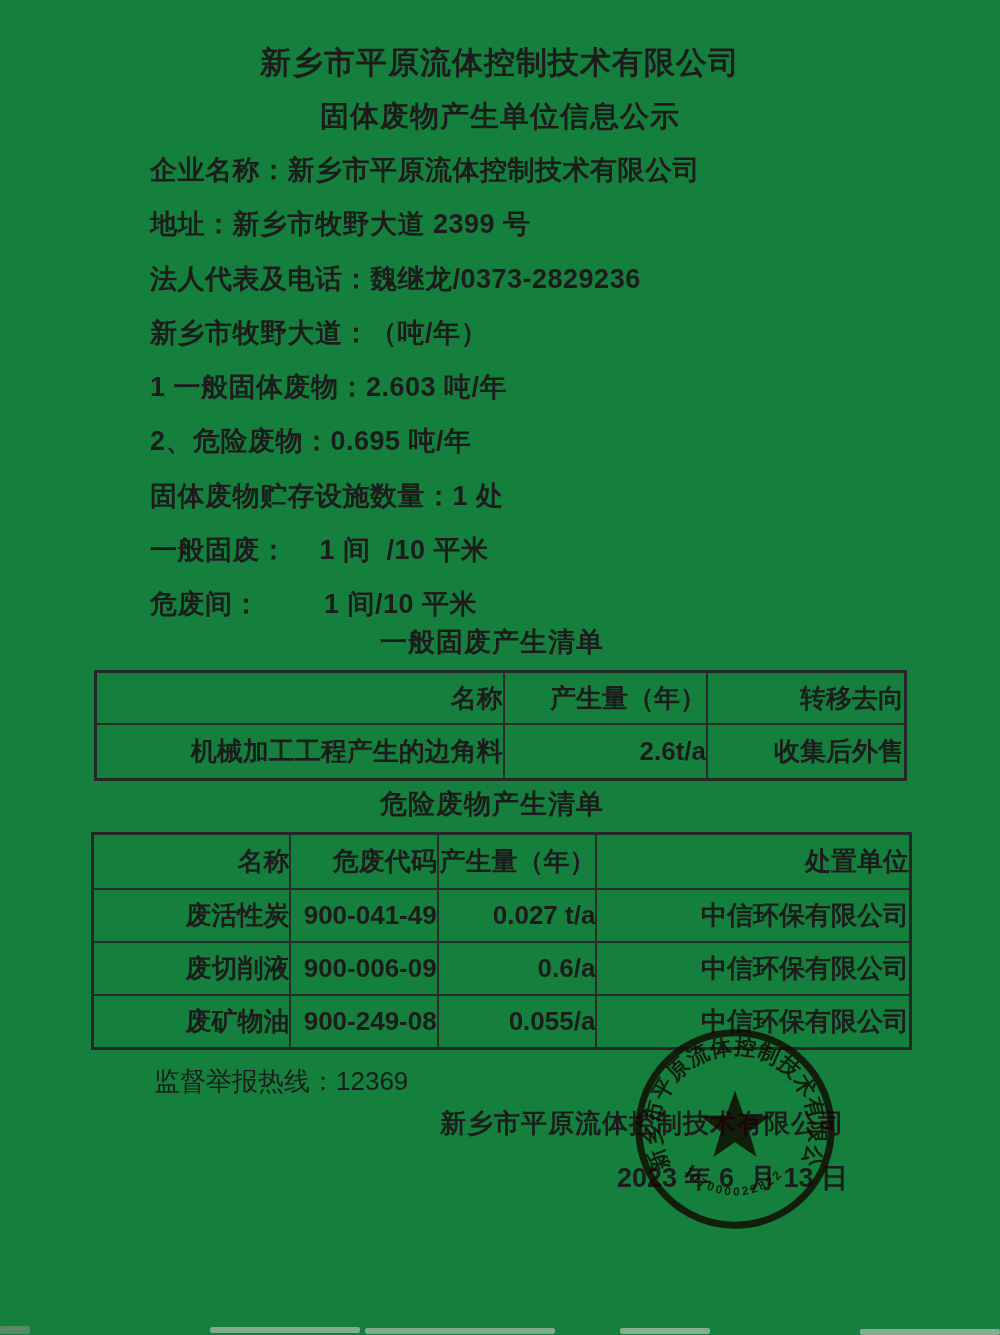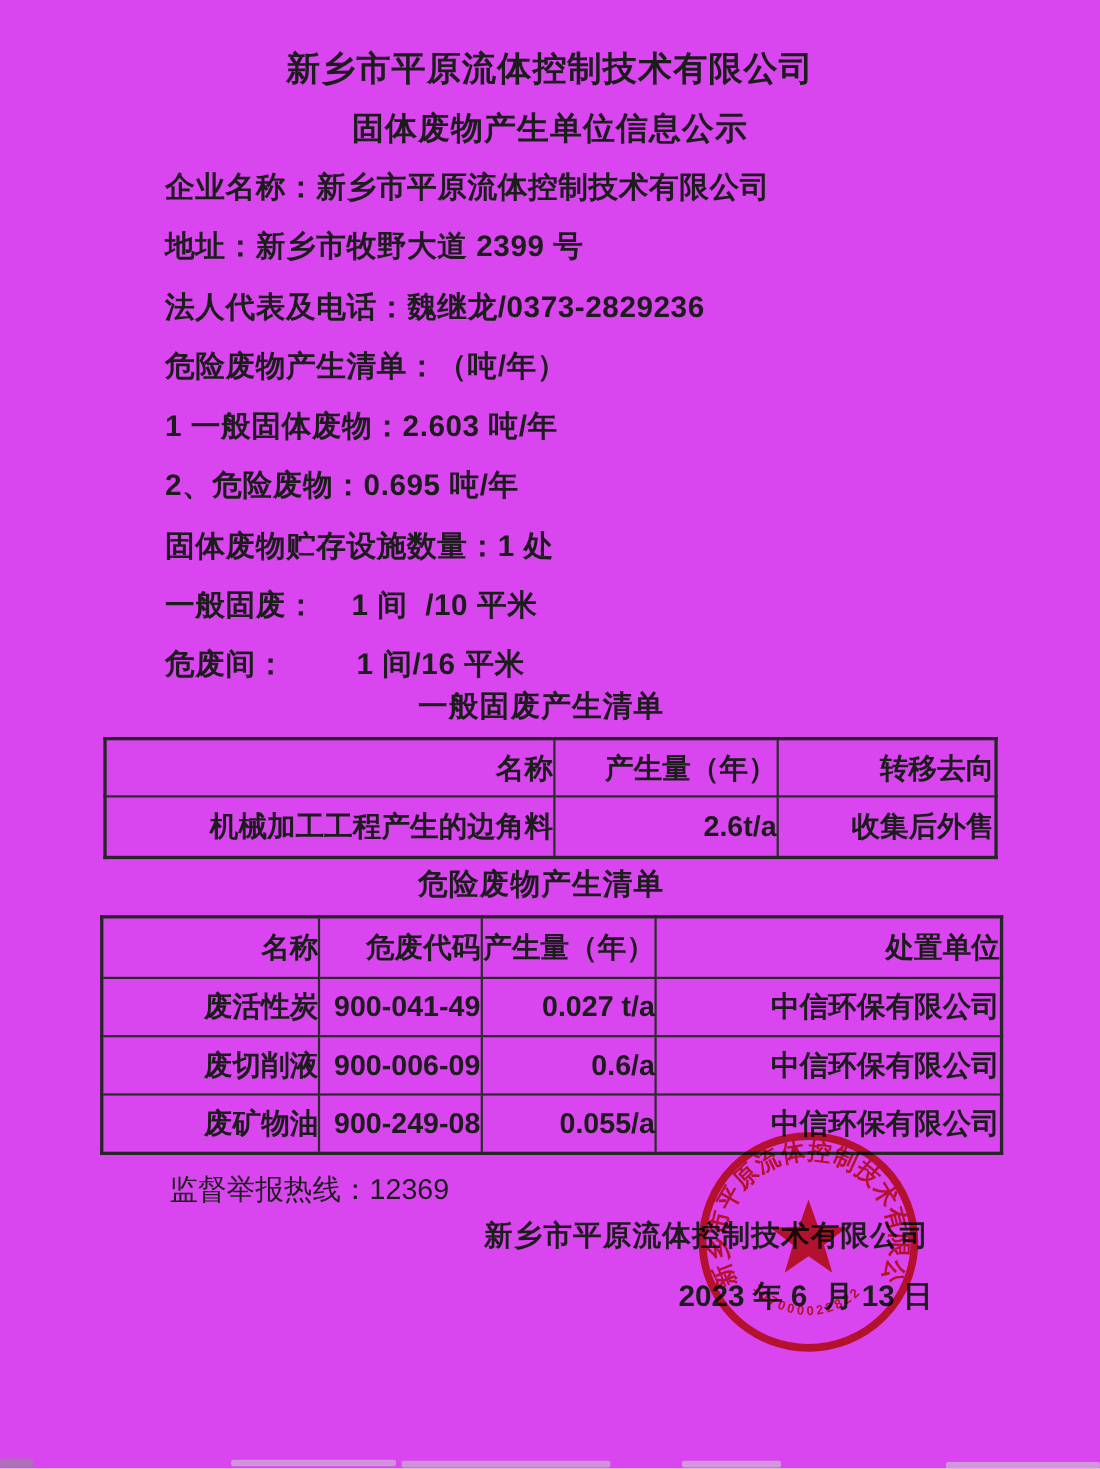--- a/index.html
+++ b/index.html
@@ -1,18 +1,18 @@
 <!DOCTYPE html>
 <html><head>
 <meta charset="utf-8">
 <style>
   html,body{margin:0;padding:0;background:#e8e8e8;}
   .page{
     position:relative; width:1000px; height:1335px;
-    background:#d946ef; overflow:hidden;
+    background:#15803d; overflow:hidden;
     font-family:"Liberation Sans","DejaVu Sans",sans-serif;
     color:#1c1c1c;
   }
   .doc-title{position:absolute; left:0; width:1000px; text-align:center;
     font-weight:700; letter-spacing:1px; margin:0; white-space:pre;}
   .doc-title.l1{top:42px; font-size:31px;}
   .doc-title.l2{top:97px; font-size:29px;}
   .info-block{position:absolute; top:143px; left:150px;}
   .info-block p{margin:0; height:54.3px; line-height:54.3px;
     font-size:27px; font-weight:600; white-space:pre; letter-spacing:.5px;}
@@ -52,26 +52,26 @@
 
 <div class="page">
 
   <h1 class="doc-title l1">新乡市平原流体控制技术有限公司</h1>
   <h2 class="doc-title l2">固体废物产生单位信息公示</h2>
 
   <div class="info-block">
     <p>企业名称：新乡市平原流体控制技术有限公司</p>
     <p>地址：新乡市牧野大道 2399 号</p>
     <p>法人代表及电话：魏继龙/0373-2829236</p>
-    <p>危险废物产生清单：（吨/年）</p>
+    <p>新乡市牧野大道：（吨/年）</p>
     <p>1 一般固体废物：2.603 吨/年</p>
     <p>2、危险废物：0.695 吨/年</p>
     <p>固体废物贮存设施数量：1 处</p>
     <p>一般固废：    1 间  /10 平米</p>
-    <p>危废间：        1 间/16 平米</p>
+    <p>危废间：        1 间/10 平米</p>
   </div>
 
   <p class="tbl-title t1">一般固废产生清单</p>
   <table class="gen-table">
     <colgroup>
         <col style="width:50.4%">
         <col style="width:25.1%">
         <col style="width:24.5%">
       </colgroup>
     <thead>

